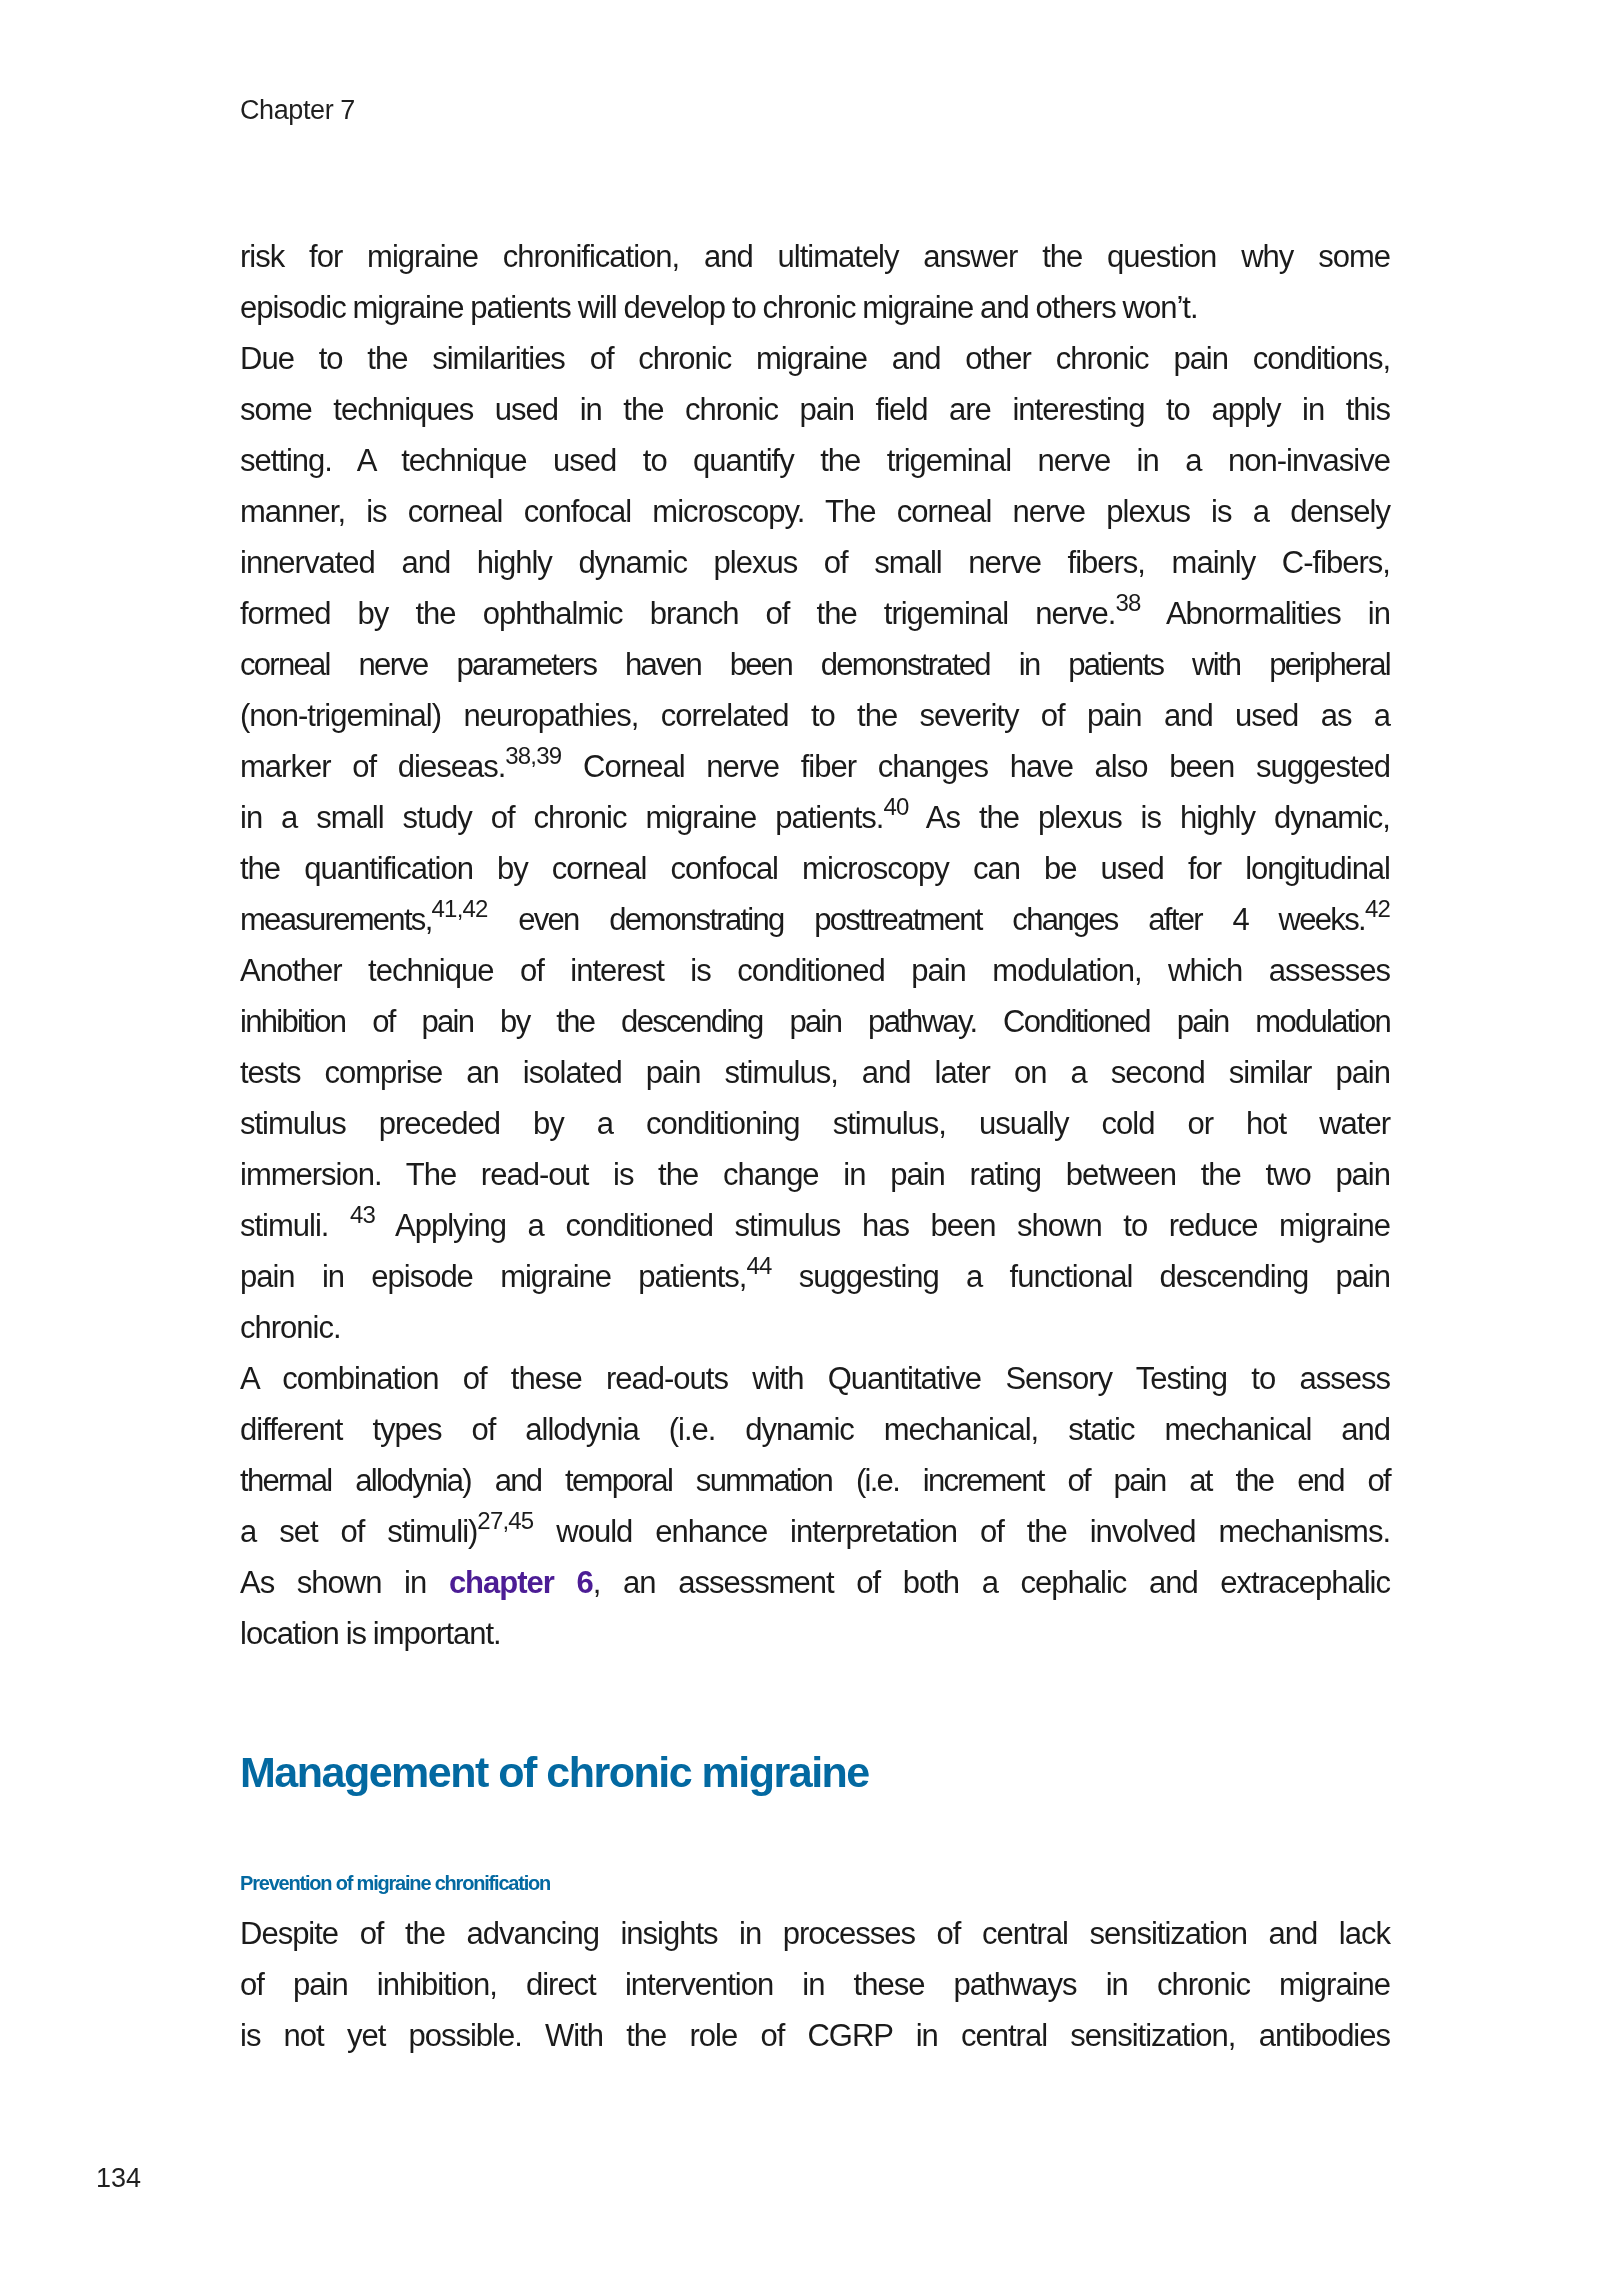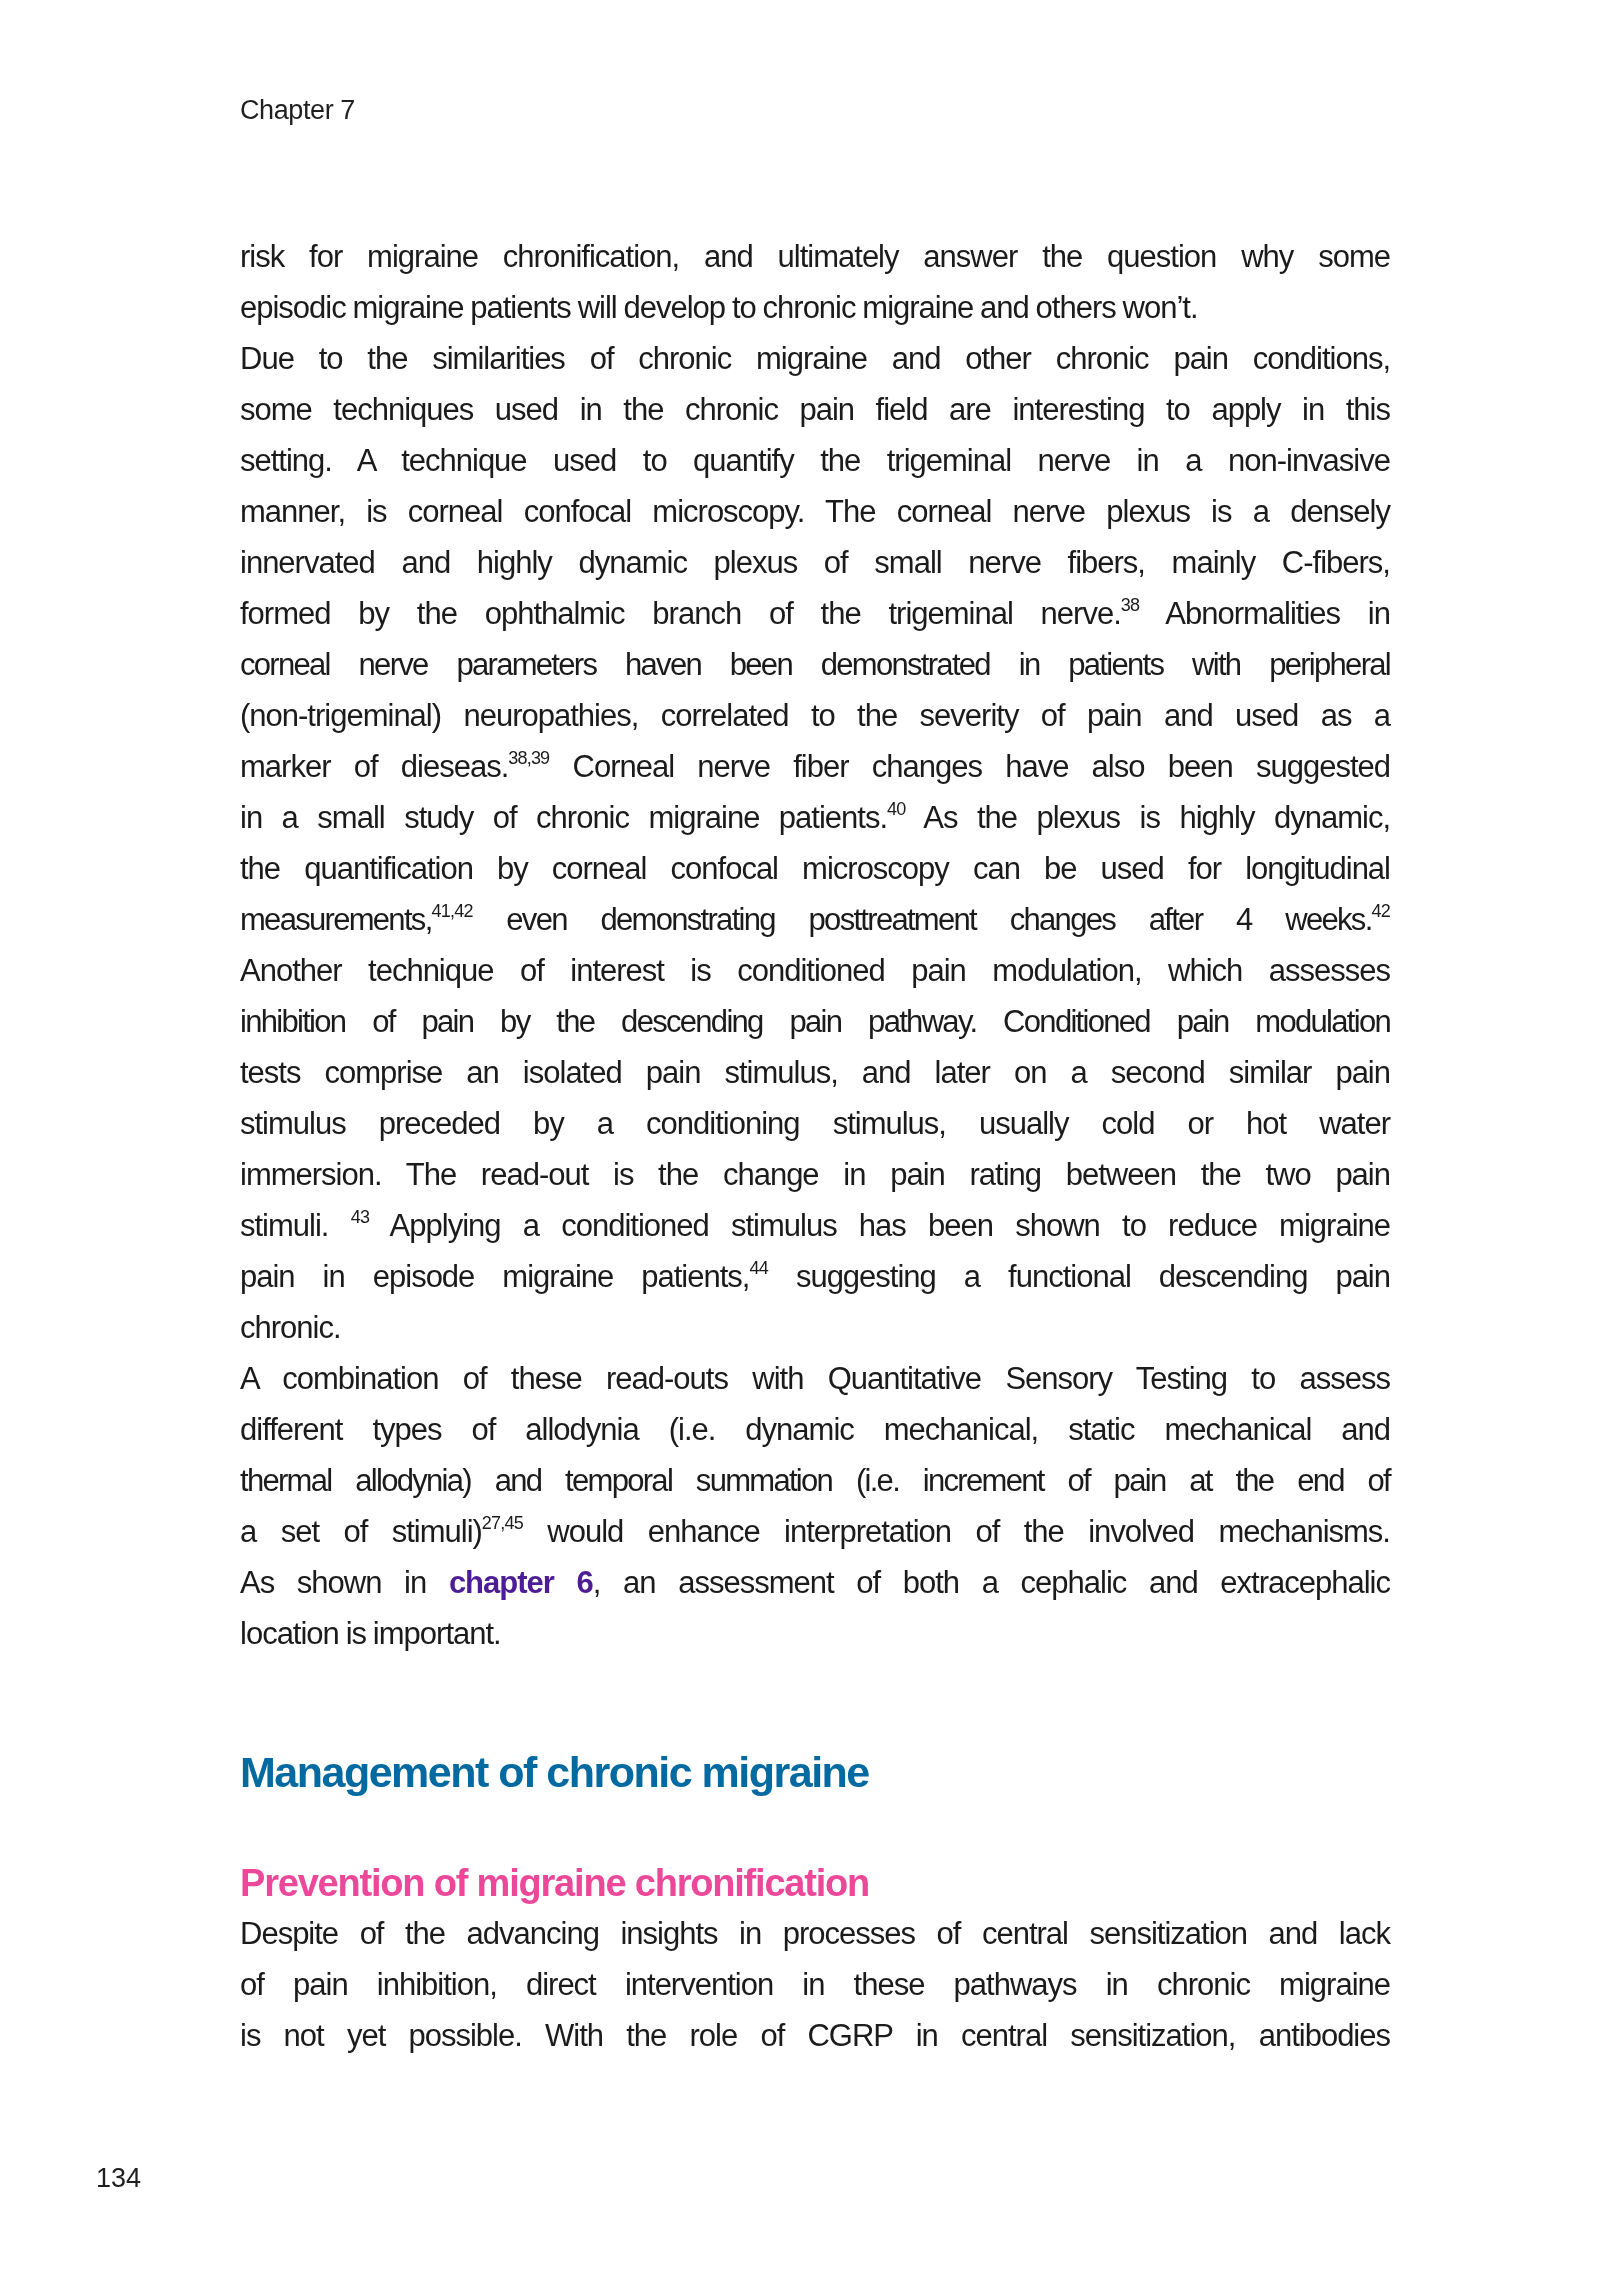--- a/index.html
+++ b/index.html
@@ -50,21 +50,21 @@
       color: #1b1b1b;
     }
     .line.last {
       text-align-last: left;
     }
     .line.tight {
       letter-spacing: -1.7px;
       word-spacing: -3px;
     }
     sup {
-      font-size: 18px;
+      font-size: 24px;
       line-height: 0;
       position: relative;
       top: -1.5px;
       vertical-align: super;
       letter-spacing: -0.8px;
     }
     .ref-bold {
       font-weight: bold;
       color: #4c1d95;
     }
@@ -76,24 +76,24 @@
       line-height: 53px;
       font-weight: bold;
       color: #0369a1;
       letter-spacing: -1.5px;
       white-space: nowrap;
     }
     .subsection-heading {
       position: absolute;
       left: 240px;
       top: 1858px;
-      font-size: 38px;
+      font-size: 20px;
       line-height: 50px;
       font-weight: bold;
-      color: #ec4899;
+      color: #0369a1;
       letter-spacing: -1.2px;
       white-space: nowrap;
     }
   </style>
 </head>
 <body>
 
 <div class="running-head">Chapter 7</div>
 
 <div class="text-block" style="top:209px;margin-top:22px;">

